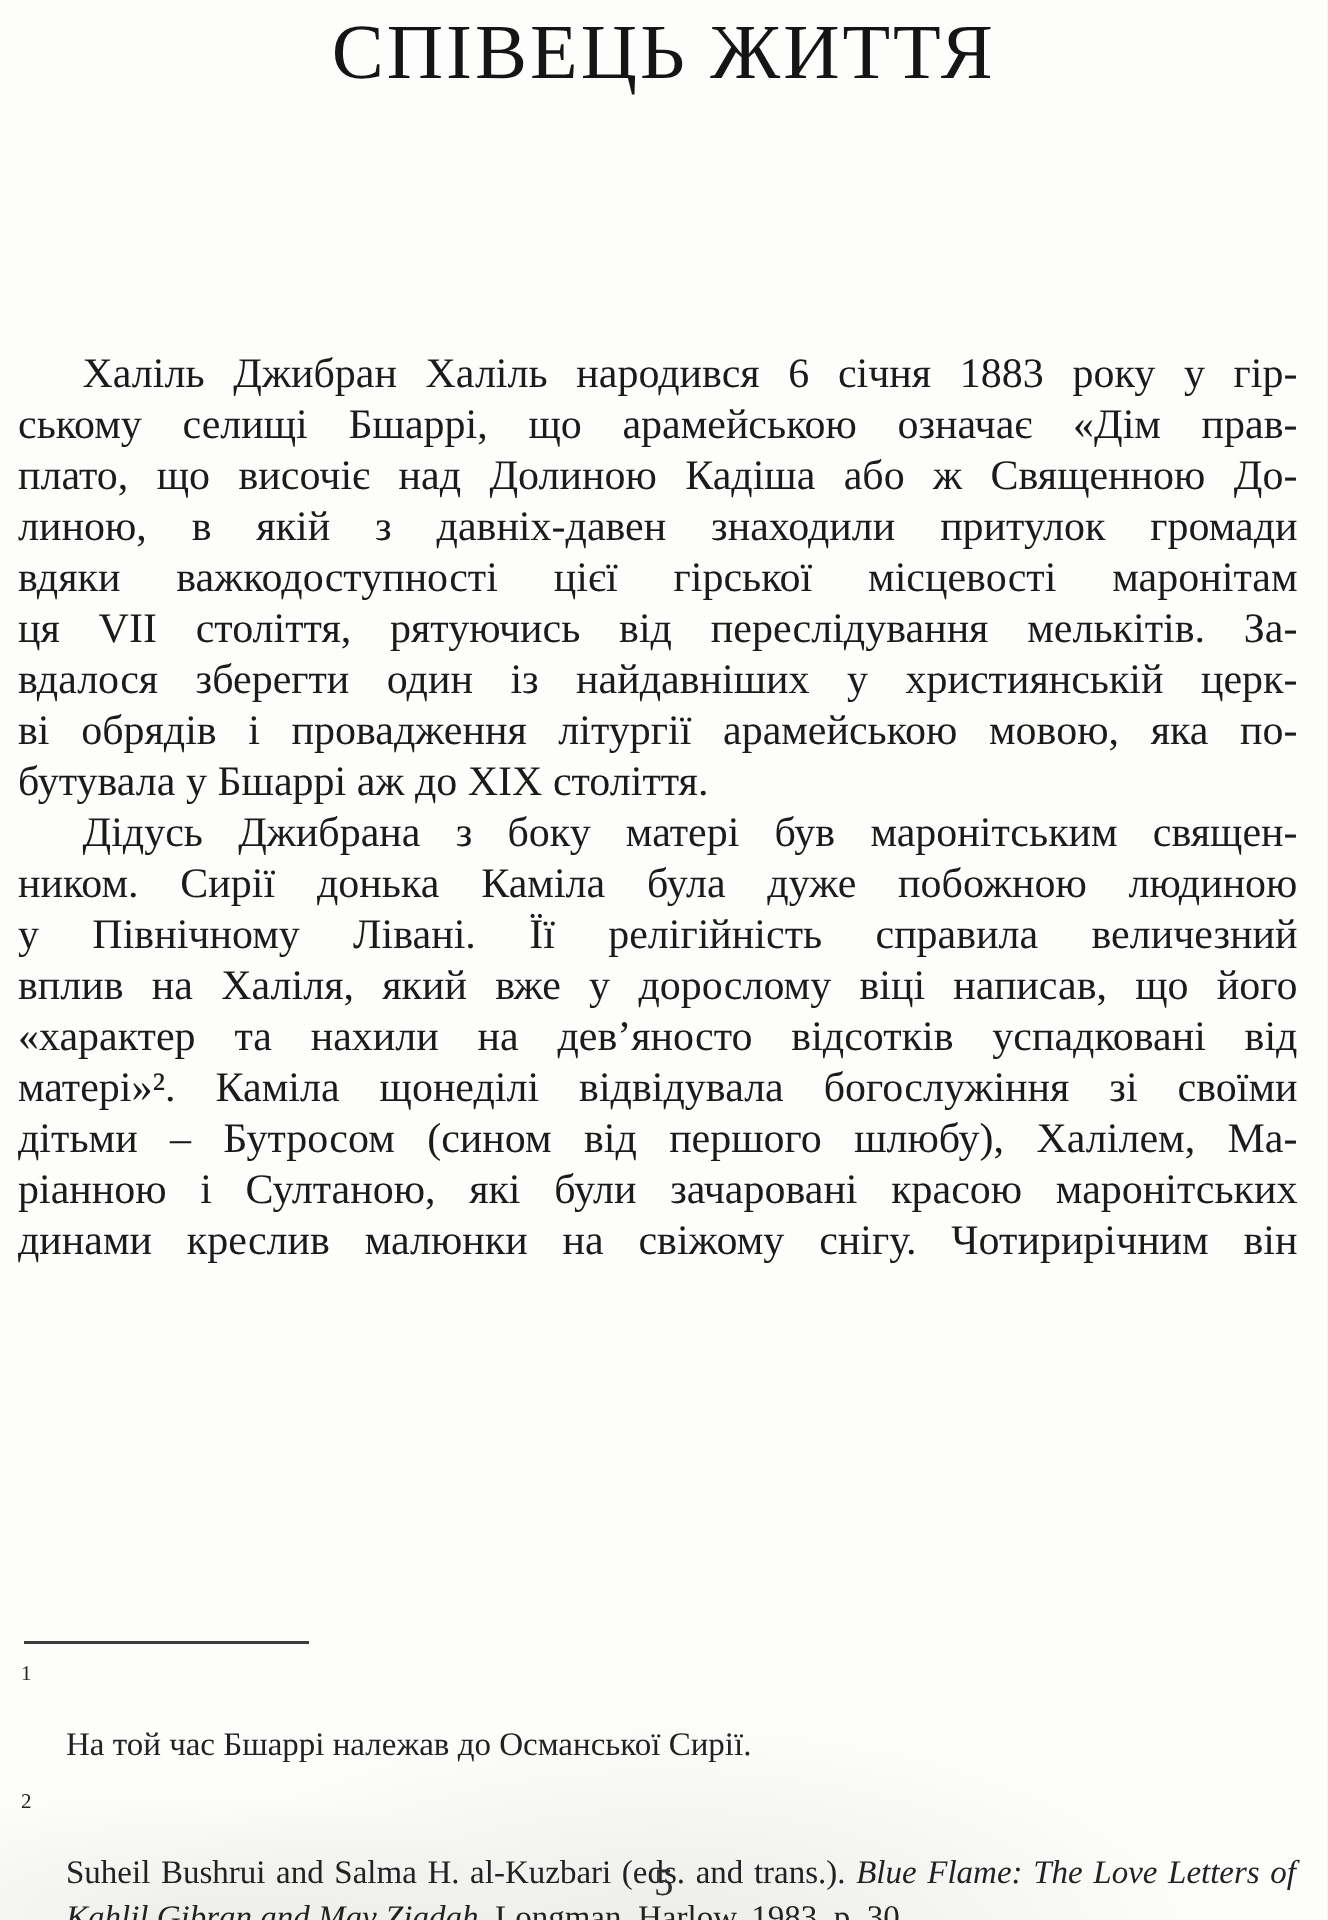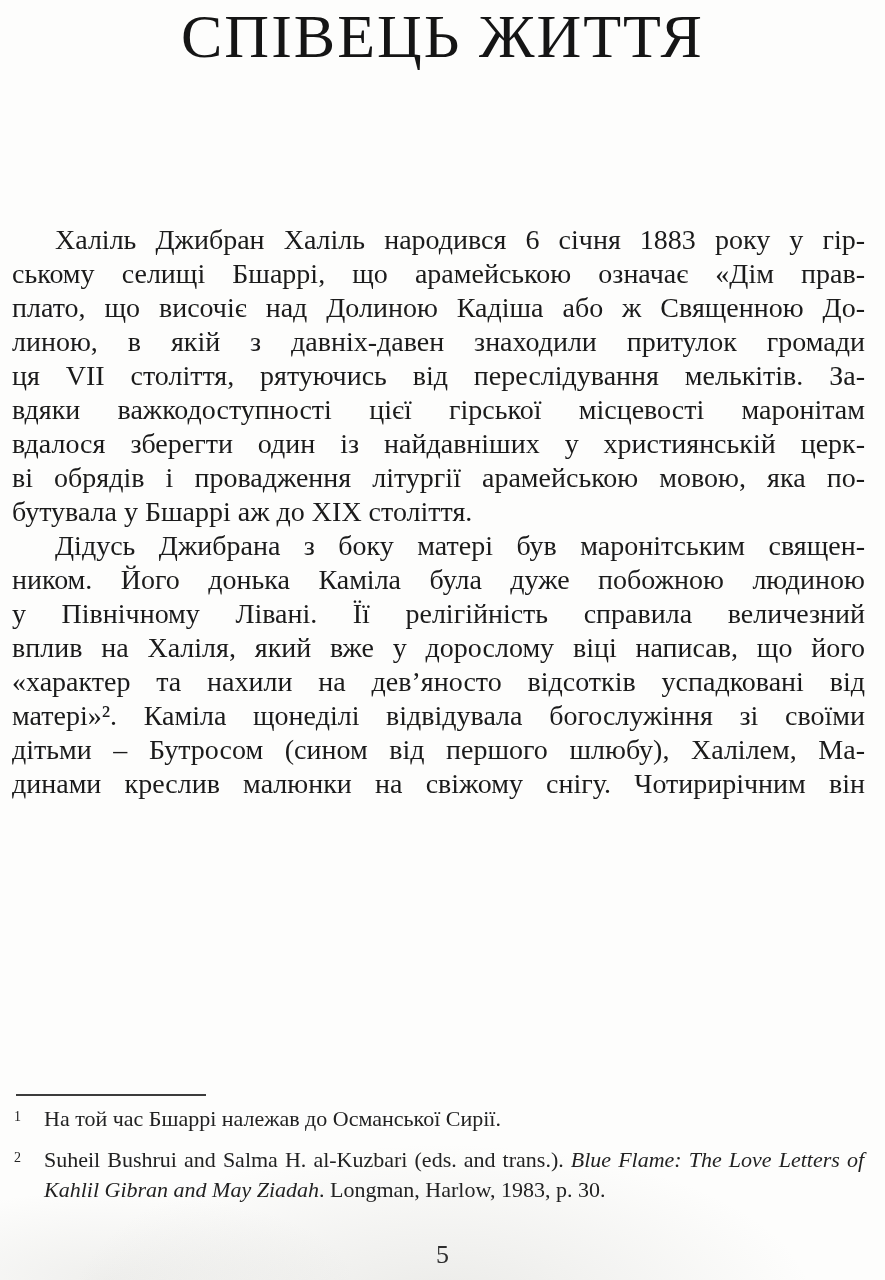--- a/index.html
+++ b/index.html
@@ -16,29 +16,29 @@
     color:#1b1b1b;
     background:
       radial-gradient(ellipse 60% 18% at 50% 102%, rgba(168,168,160,0.22), rgba(168,168,160,0) 70%),
       radial-gradient(ellipse 40% 10% at 12% 100%, rgba(160,160,152,0.15), rgba(160,160,152,0) 70%),
       #fdfdfc;
   }
   .chapter-title{
     position:absolute;
     top:6px;left:0;width:885px;
     text-align:center;
-    font-size:62px;
+    font-size:52px;
     line-height:60px;
     letter-spacing:2px;
     color:#151515;
     white-space:nowrap;
   }
   .body-text{
     position:absolute;
-    top:223px;left:12px;width:853px;
+    top:233px;left:12px;width:853px;
     font-size:28px;
     color:#1b1b1b;
   }
   .line{
     height:34px;
     line-height:34px;
     text-align:justify;
     text-align-last:justify;
     white-space:normal;
   }
@@ -65,20 +65,21 @@
     flex:0 0 30px;
     font-size:14px;
     line-height:22px;
     padding-top:2px;
     color:#222;
   }
   .fn-text{
     flex:1 1 auto;
     line-height:30px;
     text-align:justify;
+    margin-top:44px;
   }
   .fn-text em{ font-style:italic; }
   .page-number{
     position:absolute;
     top:1240px;left:0;width:885px;
     text-align:center;
     font-size:26px;
     color:#2e2e2e;
   }
 </style>
@@ -88,33 +89,34 @@
 <div class="page">
 
   <div class="chapter-title">СПІВЕЦЬ ЖИТТЯ</div>
 
   <div class="body-text">
 
     <div class="line indent">Халіль Джибран Халіль народився 6 січня 1883 року у гір-</div>
     <div class="line">ському селищі Бшаррі, що арамейською означає «Дім прав-</div>
     <div class="line">плато, що височіє над Долиною Кадіша або ж Священною До-</div>
     <div class="line">линою, в якій з давніх-давен знаходили притулок громади</div>
+    <div class="line">вдяки важкодоступності цієї гірської місцевості маронітам</div>
     <div class="line">ця VII століття, рятуючись від переслідування мелькітів. За-</div>
-    <div class="line">вдяки важкодоступності цієї гірської місцевості маронітам</div>
     <div class="line">вдалося зберегти один із найдавніших у християнській церк-</div>
     <div class="line">ві обрядів і провадження літургії арамейською мовою, яка по-</div>
     <div class="line para-end">бутувала у Бшаррі аж до XIX століття.</div>
 
     <div class="line indent">Дідусь Джибрана з боку матері був маронітським священ-</div>
-    <div class="line">ником. Його донька Каміла була дуже побожною людиною</div>
+    <div class="line">ником. Сирії донька Каміла була дуже побожною людиною</div>
     <div class="line">у Північному Лівані. Її релігійність справила величезний</div>
     <div class="line">вплив на Халіля, який вже у дорослому віці написав, що його</div>
     <div class="line">«характер та нахили на дев’яносто відсотків успадковані від</div>
     <div class="line">матері»². Каміла щонеділі відвідувала богослужіння зі своїми</div>
     <div class="line">дітьми – Бутросом (сином від першого шлюбу), Халілем, Ма-</div>
+    <div class="line">ріанною і Султаною, які були зачаровані красою маронітських</div>
 
     <div class="line">динами креслив малюнки на свіжому снігу. Чотирирічним він</div>
   </div>
 
   <div class="footnote-rule"></div>
 
   <div class="footnotes">
     <div class="footnote">
       <span class="fn-marker">1</span>
       <span class="fn-text">На той час Бшаррі належав до Османської Сирії.</span>

